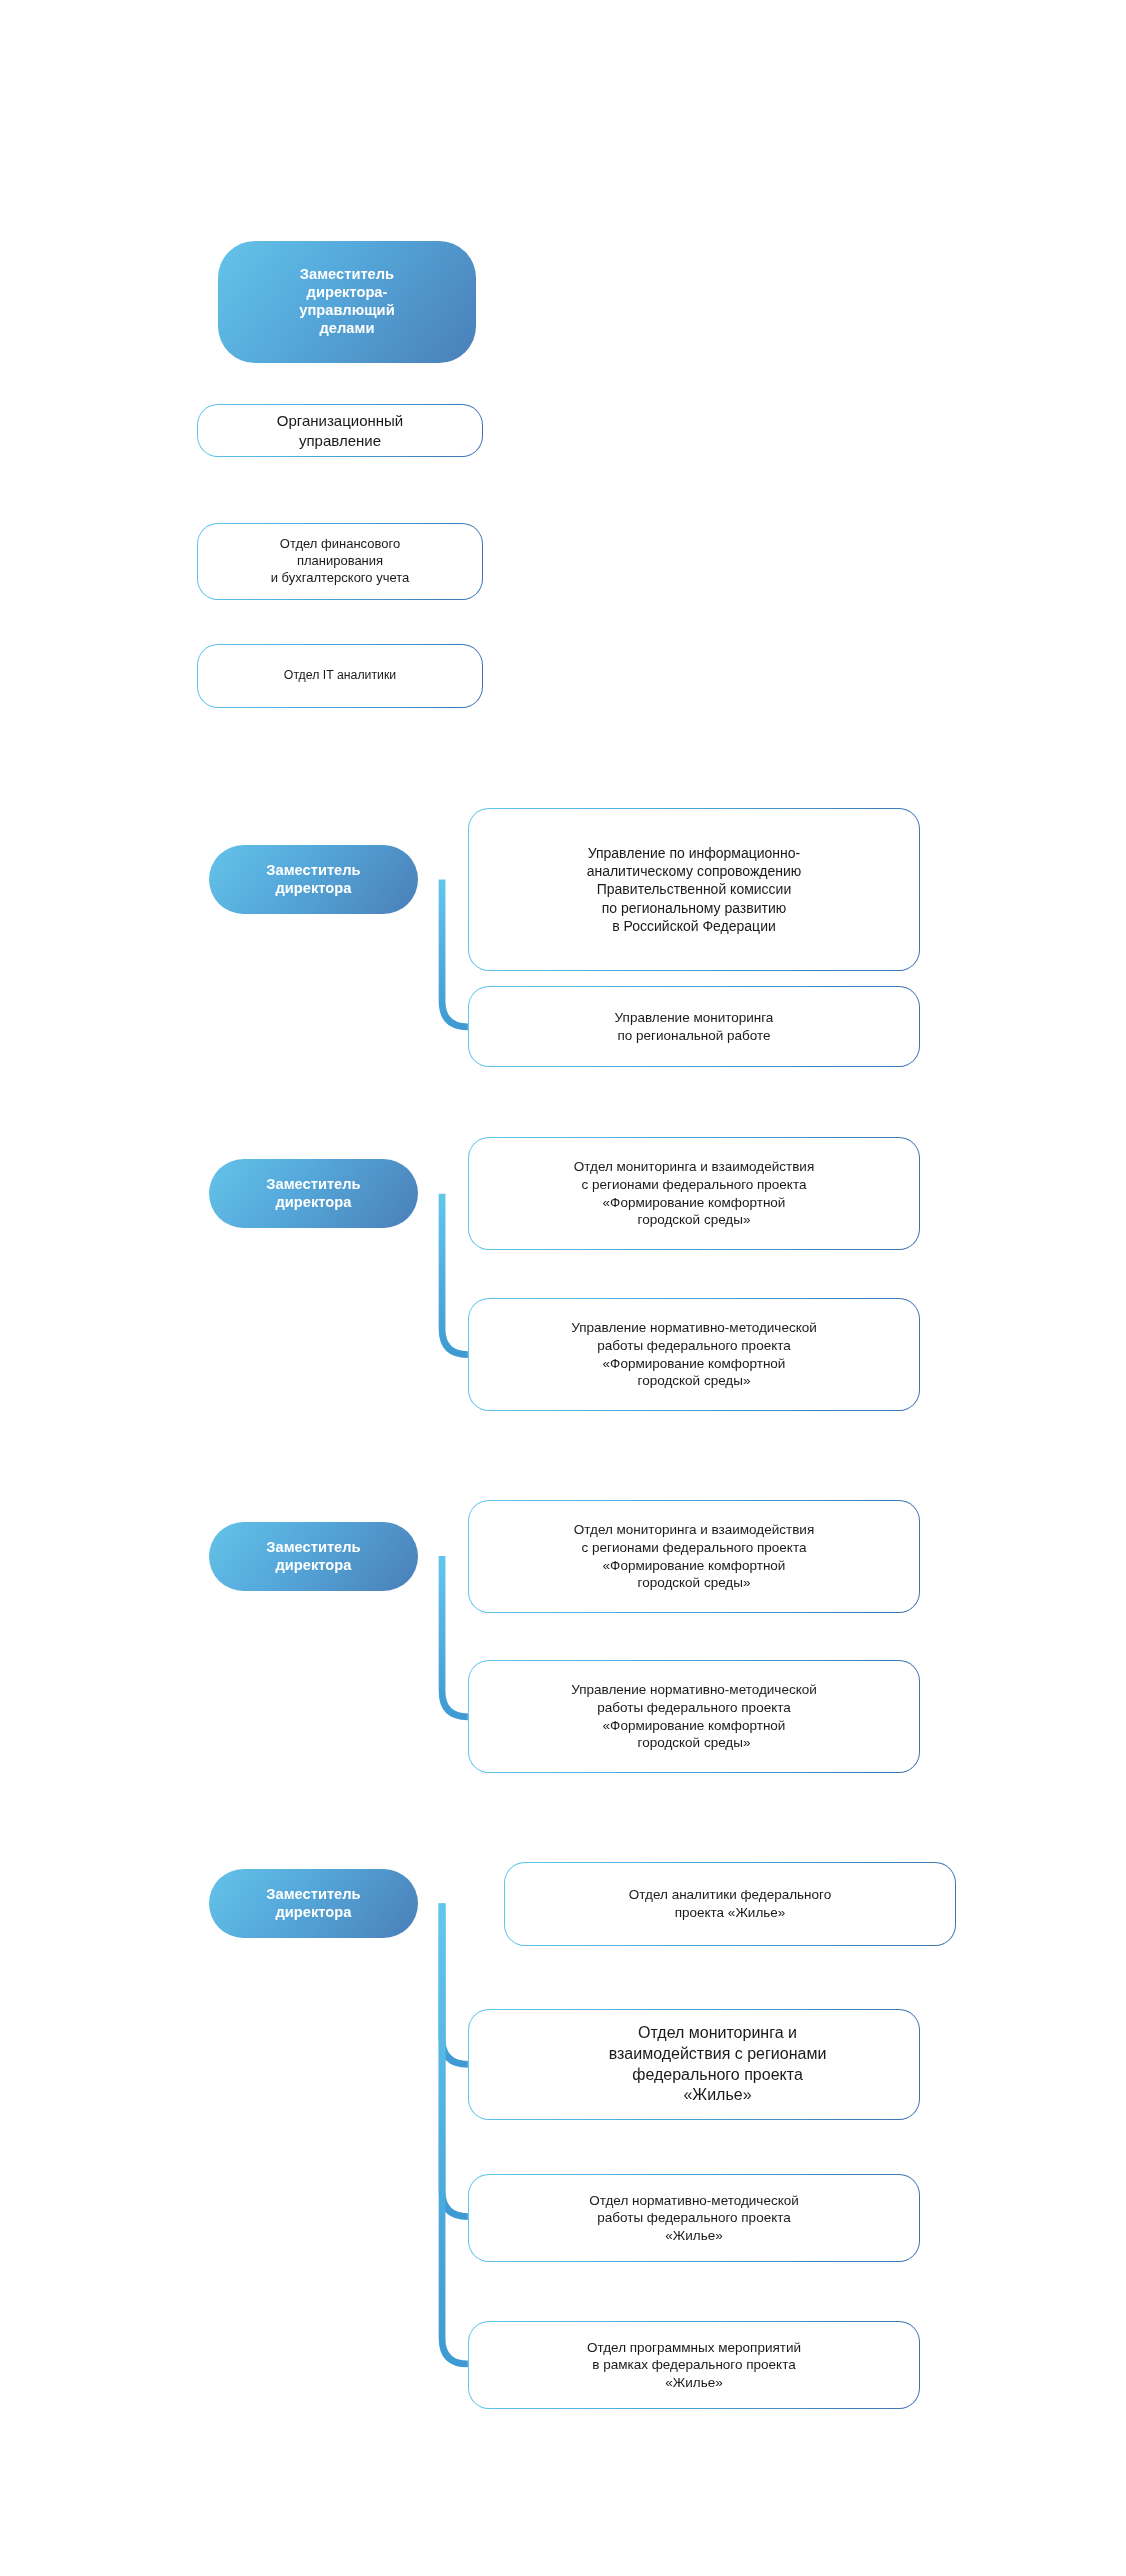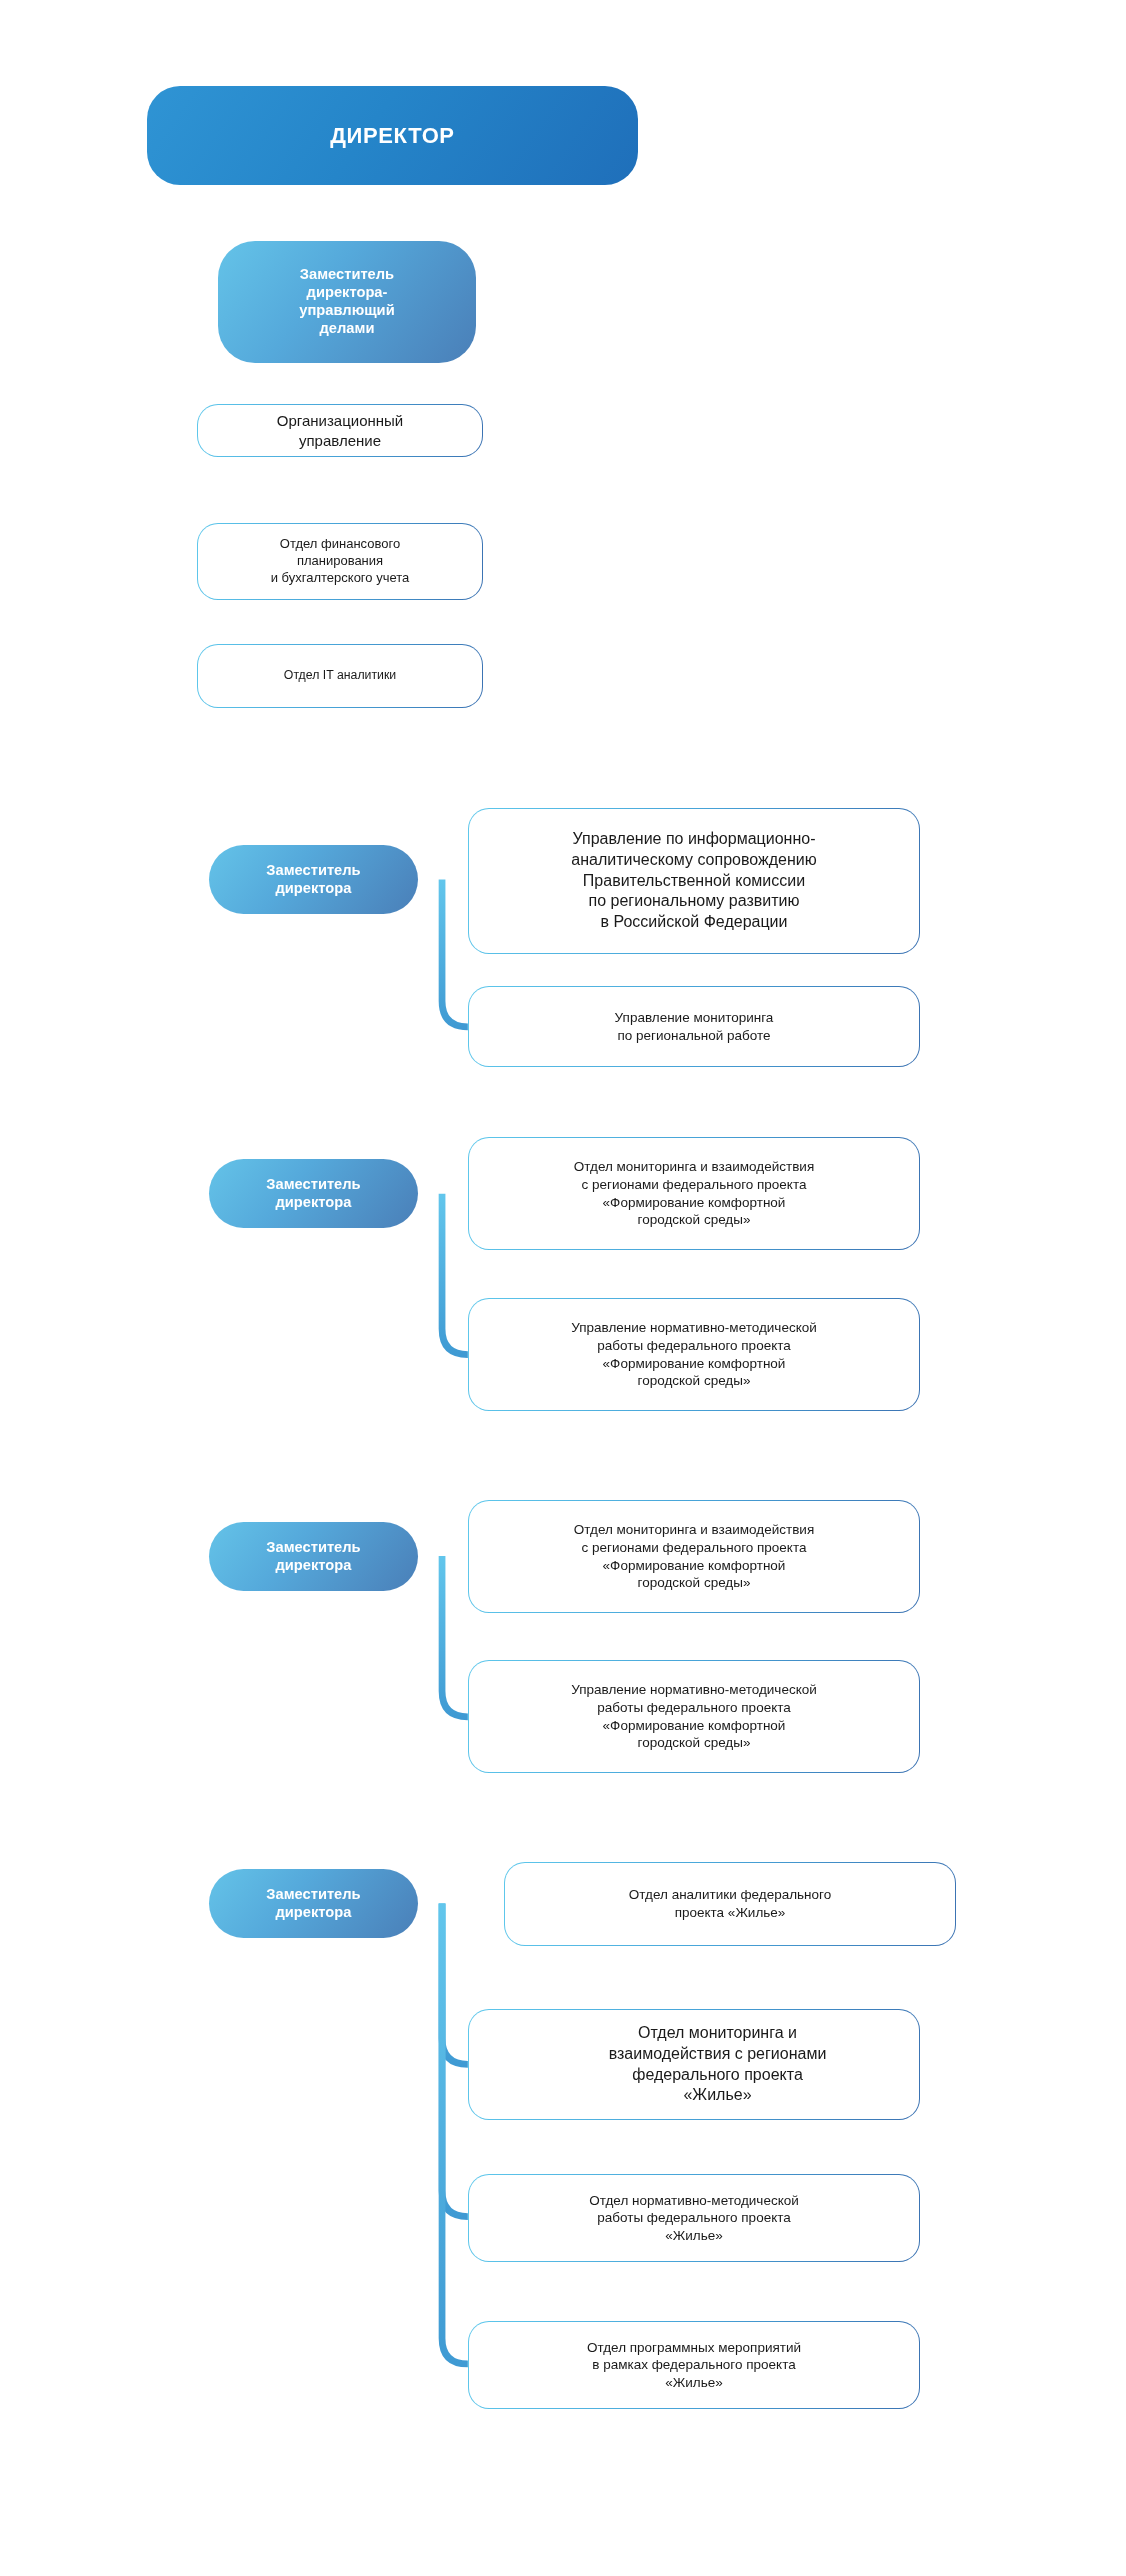--- a/index.html
+++ b/index.html
@@ -118,23 +118,20 @@
       <path d="M720,2534 L720,2754 Q720,2796 762,2796" stroke="url(#gv)" stroke-width="11"></path>
 
       <path d="M278,3100 L340,3100" stroke="url(#gh)" stroke-width="12"></path>
       <path d="M680,3100 L767,3100" stroke="url(#gh2)" stroke-width="12"></path>
       <path d="M720,3100 L720,3320 Q720,3362 762,3362" stroke="url(#gv)" stroke-width="11"></path>
       <path d="M720,3100 L720,3568 Q720,3610 762,3610" stroke="url(#gv)" stroke-width="11"></path>
       <path d="M720,3100 L720,3808 Q720,3850 762,3850" stroke="url(#gv)" stroke-width="11"></path>
     </g>
   </svg>
 
-  <div class="node director" style="left:147px;top:86px;width:491px;height:99px;font-size:22px;">
-    <span class="txt">ДИРЕКТОР</span>
-  </div>
 
   <div class="node deputy" style="left:218px;top:241px;width:258px;height:122px;font-size:14.7px;">
     <span class="txt">Заместитель
 директора-
 управлющий
 делами</span>
   </div>
 
   <div class="node unit" style="left:197px;top:404px;width:286px;height:53px;font-size:15px;">
     <span class="txt">Организационный
@@ -149,21 +146,21 @@
 
   <div class="node unit" style="left:197px;top:644px;width:286px;height:64px;font-size:12.3px;">
     <span class="txt">Отдел IT аналитики</span>
   </div>
 
   <div class="node deputy" style="left:209px;top:845px;width:209px;height:69px;font-size:14.7px;">
     <span class="txt">Заместитель
 директора</span>
   </div>
 
-  <div class="node unit" style="left:468px;top:808px;width:452px;height:146px;font-size:16px;justify-content:center;">
+  <div class="node unit" style="left:468px;top:808px;width:452px;height:163px;font-size:14px;justify-content:center;">
     <span class="txt">Управление по информационно-
 аналитическому сопровождению
 Правительственной комиссии
 по региональному развитию
 в Российской Федерации</span>
   </div>
 
   <div class="node unit" style="left:468px;top:986px;width:452px;height:81px;font-size:13.5px;">
     <span class="txt">Управление мониторинга
 по региональной работе</span>

